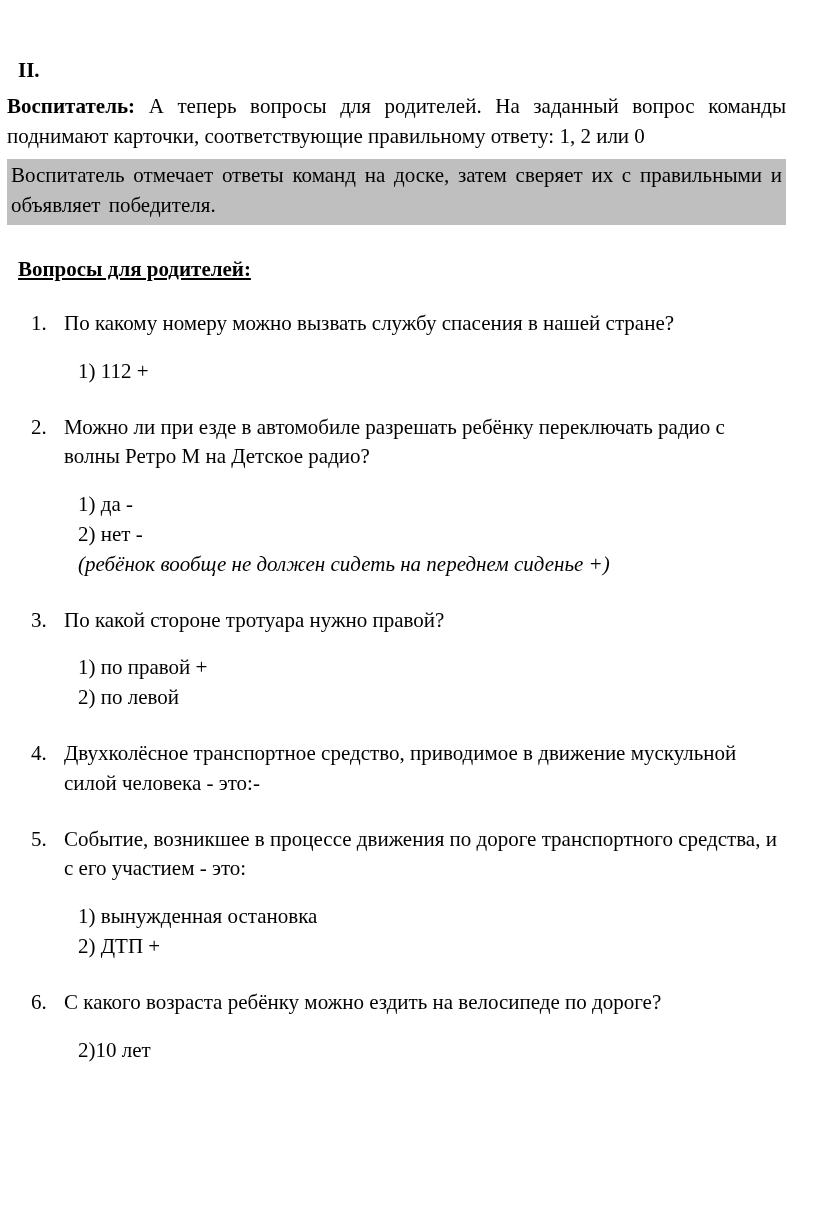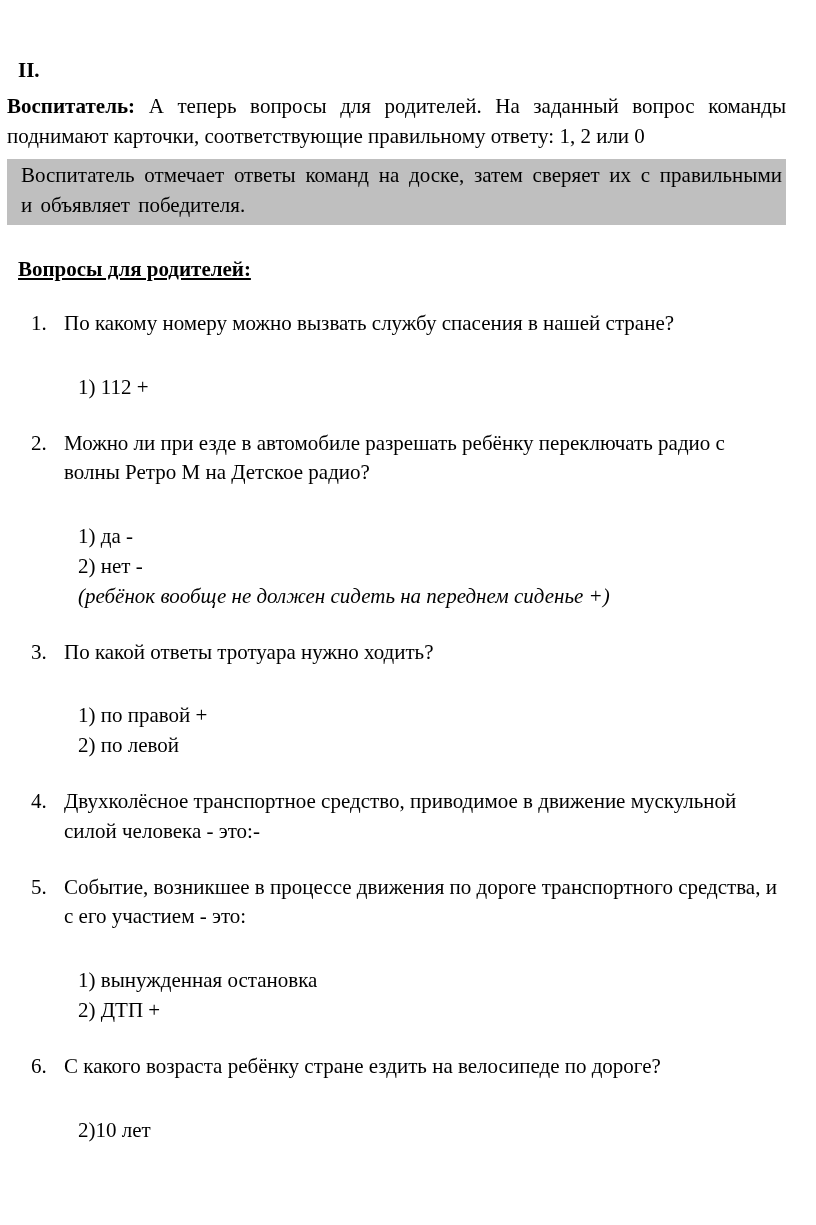--- a/index.html
+++ b/index.html
@@ -28,21 +28,21 @@
     .intro-paragraph {
       text-align: justify;
       margin: 4px 0 8px 0;
     }
     .speaker-label {
       font-weight: bold;
     }
     .highlighted-paragraph {
       background: #bfbfbf;
       text-align: justify;
-      padding: 2px 4px 4px 14px;
+      padding: 2px 4px 4px 4px;
       word-spacing: 3px;
     }
     .questions-heading {
       font-weight: bold;
       text-decoration: underline;
       margin: 30px 0 0 11px;
     }
     .questions {
       margin-top: 24px;
     }
@@ -56,21 +56,21 @@
     }
     .q-num {
       width: 33px;
       flex-shrink: 0;
     }
     .q-text {
       flex: 1;
     }
     .answers {
       margin-left: 71px;
-      margin-top: 34px;
+      margin-top: 18px;
     }
     .answer {
       line-height: 1.42;
     }
     .answer-note {
       font-style: italic;
       margin-left: 71px;
       line-height: 1.42;
     }
   </style>
@@ -107,21 +107,21 @@
       <div class="answers">
         <div class="answer">1) да -</div>
         <div class="answer">2) нет -</div>
       </div>
       <div class="answer-note">(ребёнок вообще не должен сидеть на переднем сиденье +)</div>
     </div>
 
     <div class="question">
       <div class="q-line">
         <span class="q-num">3.</span>
-        <span class="q-text">По какой ответы тротуара нужно ходить?</span>
+        <span class="q-text">По какой стороне тротуара нужно правой?</span>
       </div>
       <div class="answers">
         <div class="answer">1) по правой +</div>
         <div class="answer">2) по левой</div>
       </div>
     </div>
 
     <div class="question">
       <div class="q-line">
         <span class="q-num">4.</span>
@@ -136,21 +136,21 @@
       </div>
       <div class="answers">
         <div class="answer">1) вынужденная остановка</div>
         <div class="answer">2) ДТП +</div>
       </div>
     </div>
 
     <div class="question">
       <div class="q-line">
         <span class="q-num">6.</span>
-        <span class="q-text">С какого возраста ребёнку стране ездить на велосипеде по дороге?</span>
+        <span class="q-text">С какого возраста ребёнку можно ездить на велосипеде по дороге?</span>
       </div>
       <div class="answers">
         <div class="answer">2)10 лет</div>
       </div>
     </div>
 
   </div>
 </div>
 
 </body></html>

